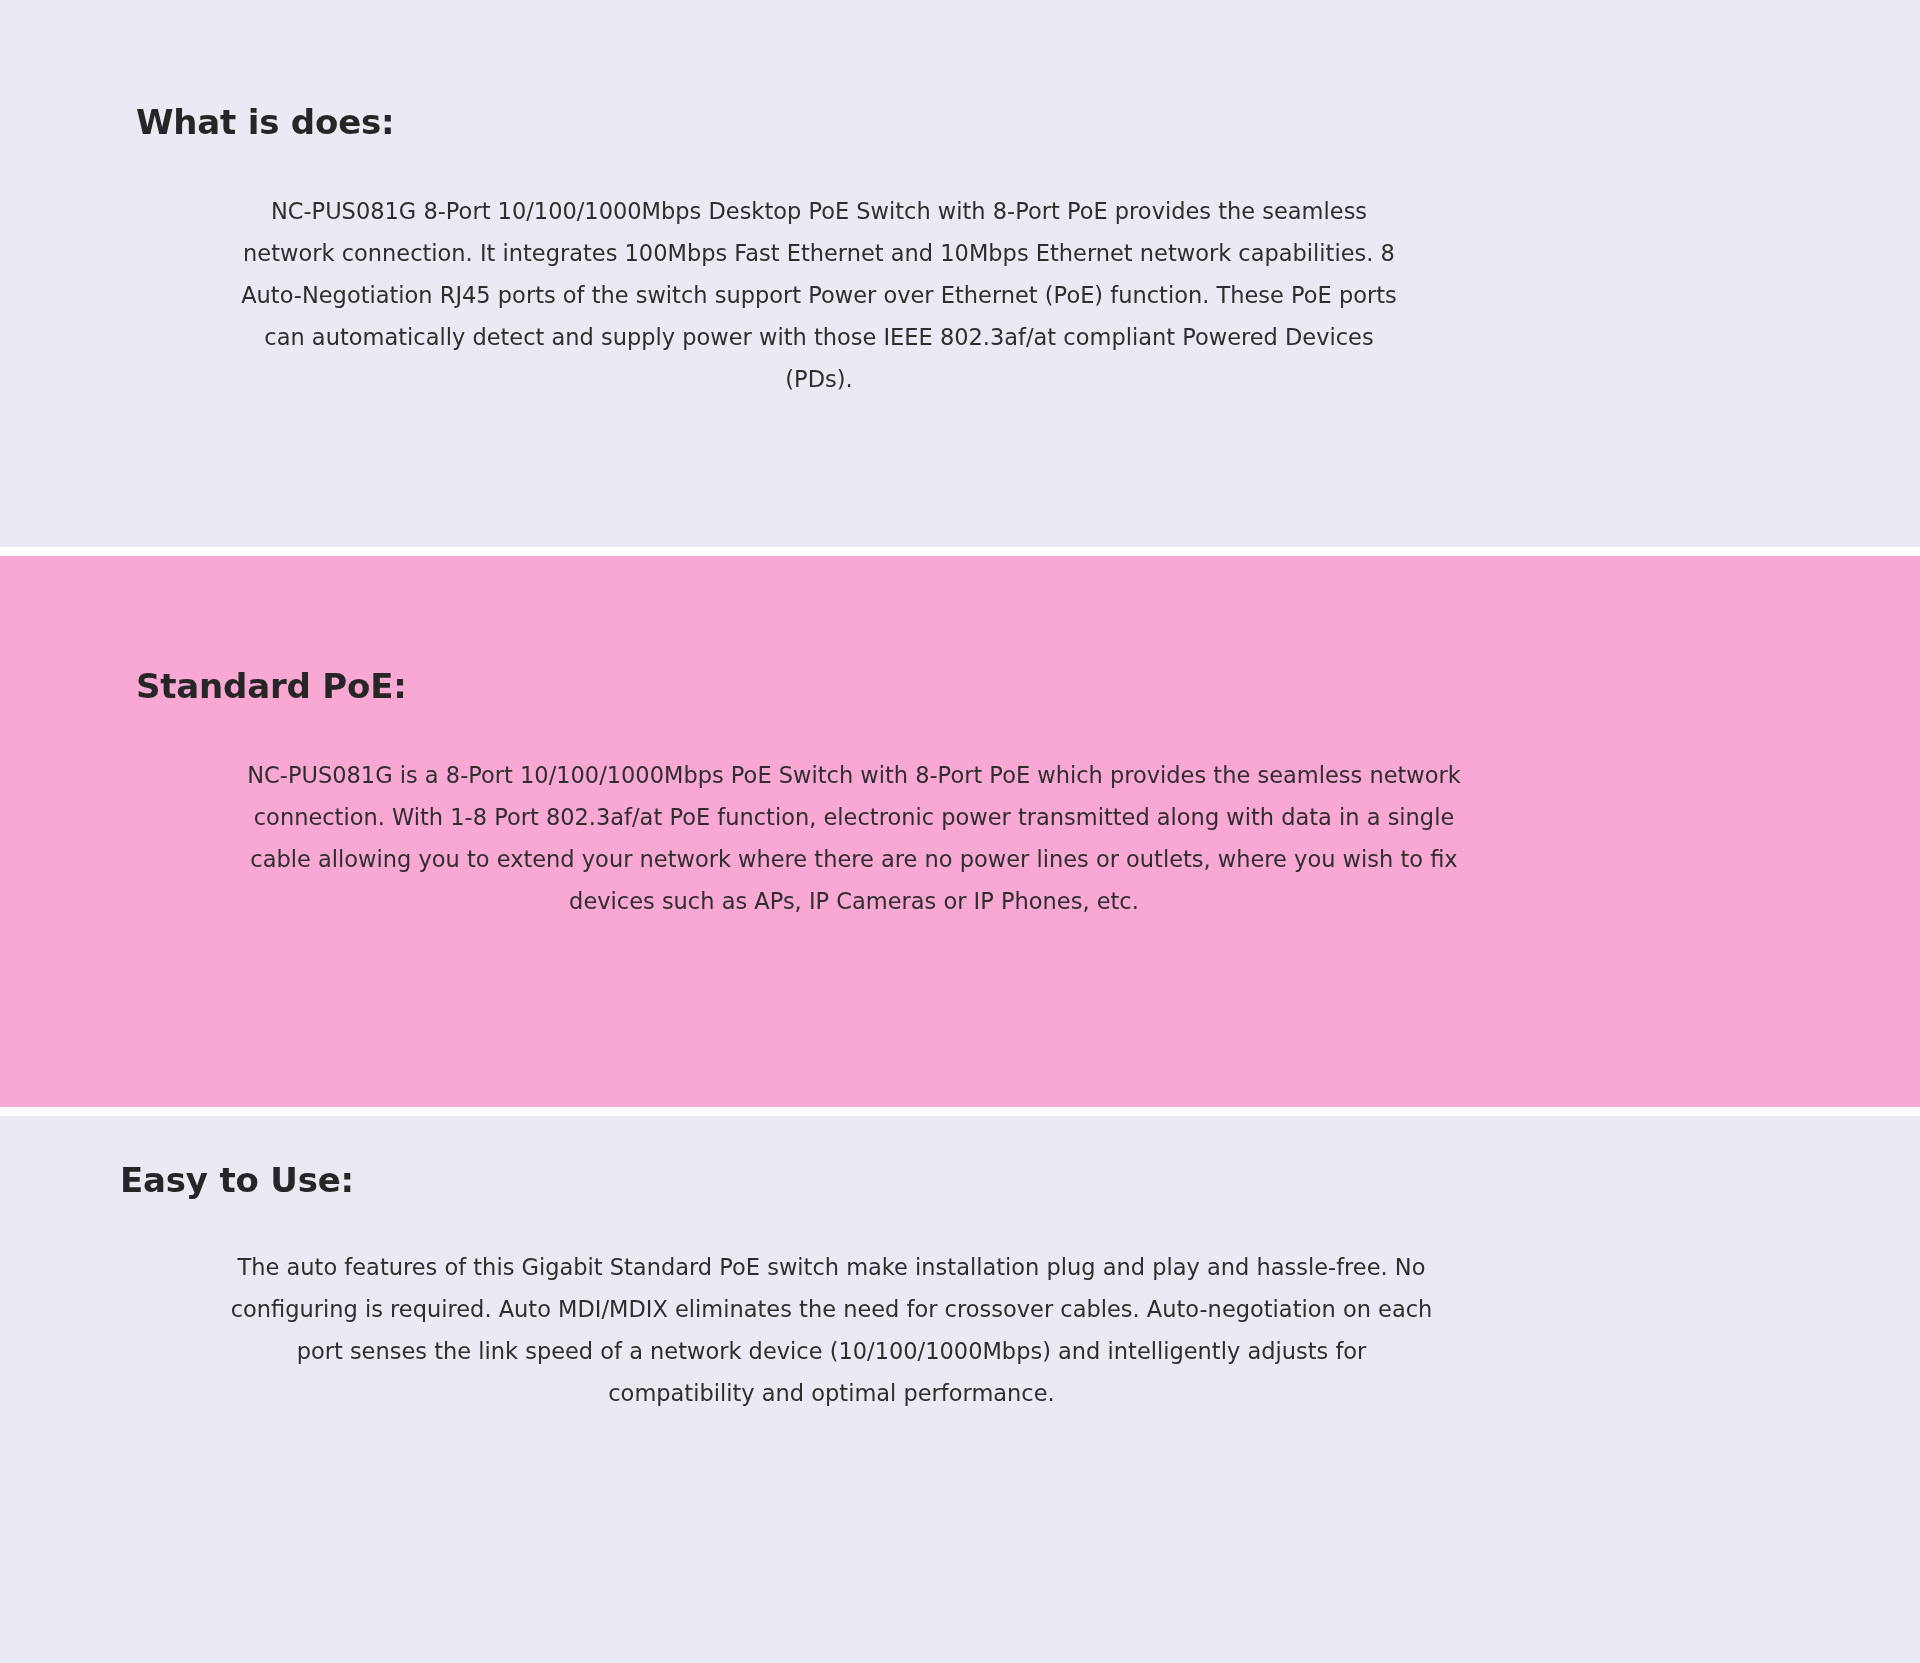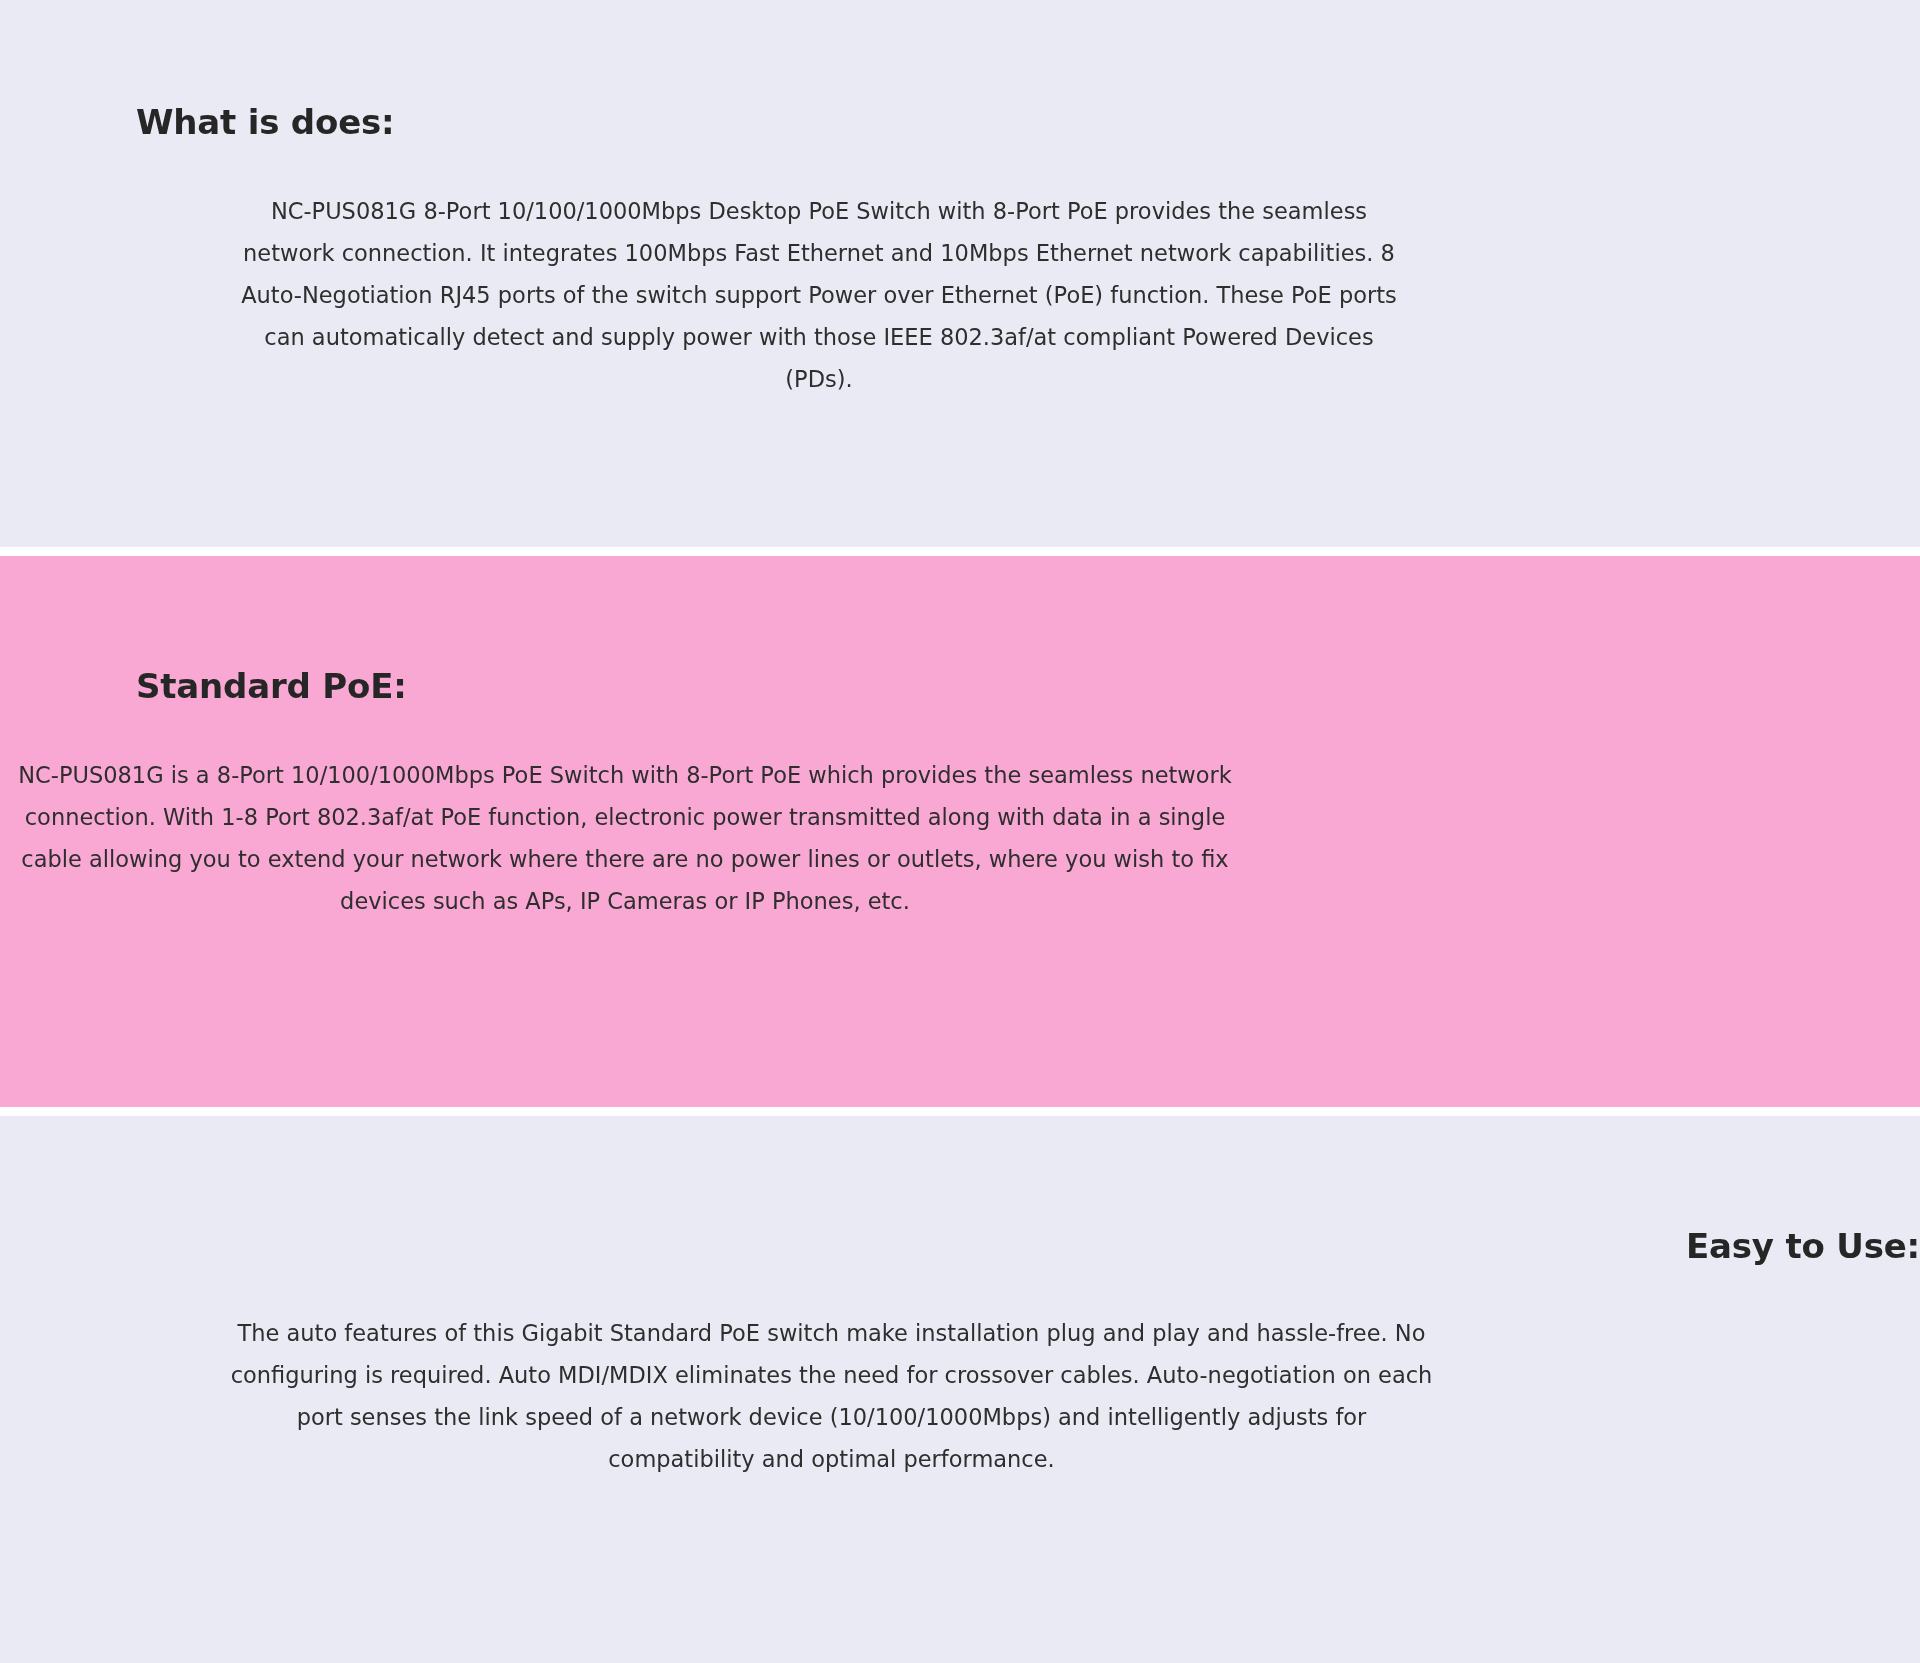--- a/index.html
+++ b/index.html
@@ -45,38 +45,39 @@
     font-size: 34px;
     font-weight: bold;
     color: #262626;
     letter-spacing: -0.2px;
     margin: 0;
     padding: 0;
   }
 
   .sec-1 .heading { margin-left: 136px; padding-top: 102px; }
   .sec-2 .heading { margin-left: 136px; padding-top: 110px; }
-  .sec-3 .heading { margin-left: 120px; padding-top: 110px; text-align: right; }
+  .sec-3 .heading { margin-left: 120px; padding-top: 44px; }
 
   .body-text {
     font-size: 22.5px;
     line-height: 42px;
     color: #2e2e2e;
     margin: 0;
     padding: 0;
     text-align: center;
   }
 
   .sec-1 .body-text {
     margin-left: 229px;
     margin-top: 48px;
     width: 1180px;
   }
 
   .sec-2 .body-text {
+    margin-left: 229px;
     margin-top: 48px;
     width: 1250px;
   }
 
   .sec-3 .body-text {
     margin-left: 229px;
     margin-top: 46px;
     width: 1205px;
   }
 </style>

